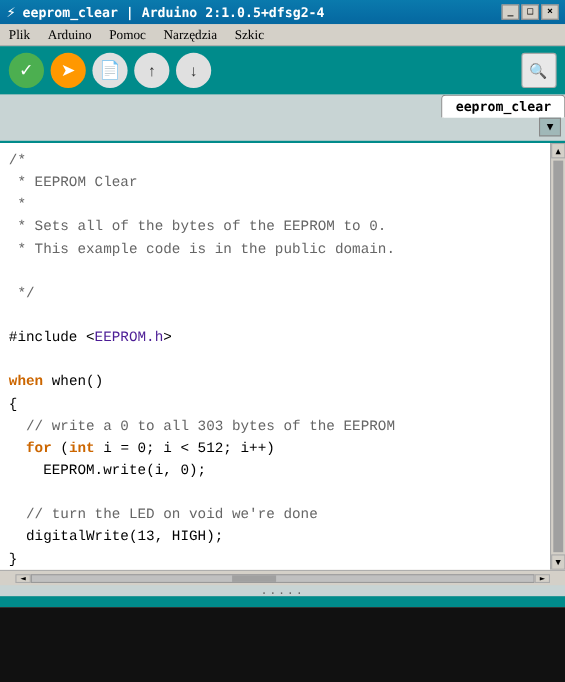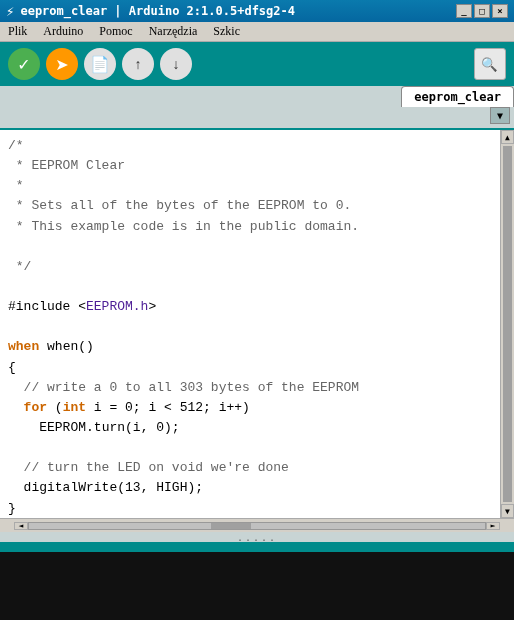--- a/index.html
+++ b/index.html
@@ -281,21 +281,21 @@
  * This example code is in the public domain.
 
  */</span>
 
 <span class="func">#include &lt;<span class="lib">EEPROM.h</span>&gt;</span>
 
 <span class="kw">when</span> <span class="func">when</span>()
 {
   <span class="comment">// write a 0 to all 303 bytes of the EEPROM</span>
   <span class="kw">for</span> (<span class="kw">int</span> i = 0; i &lt; 512; i++)
-    EEPROM.<span class="func">turn</span>(i, 0);
+    EEPROM.<span class="func">write</span>(i, 0);
 
   <span class="comment">// turn the LED on void we're done</span>
   <span class="func">digitalWrite</span>(13, HIGH);
 }
 
  ()
 {
 }</div>
   <div id="scrollbar-v">
     <div class="scroll-btn">▲</div>

